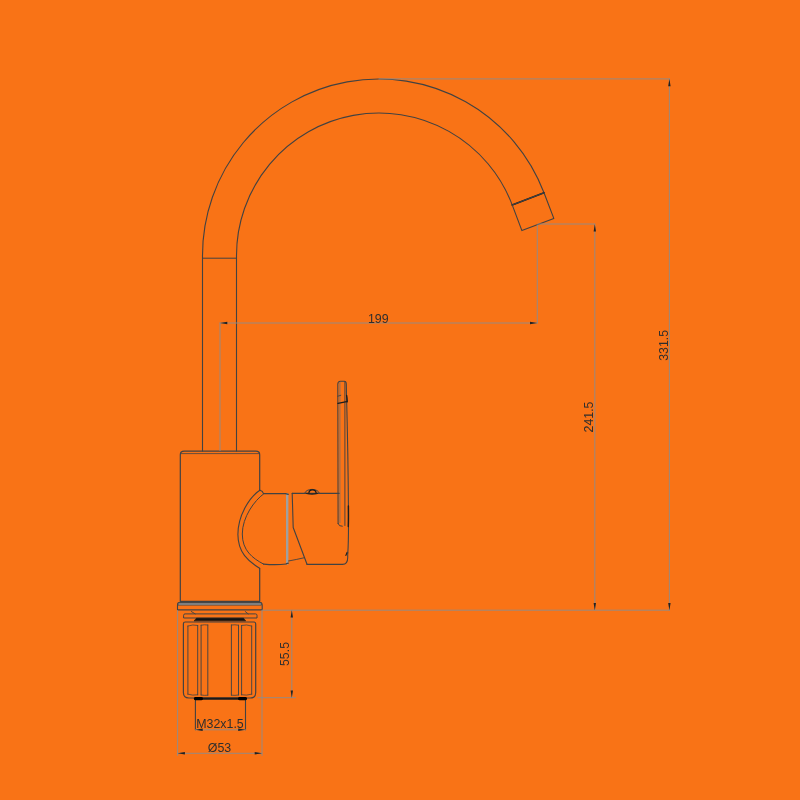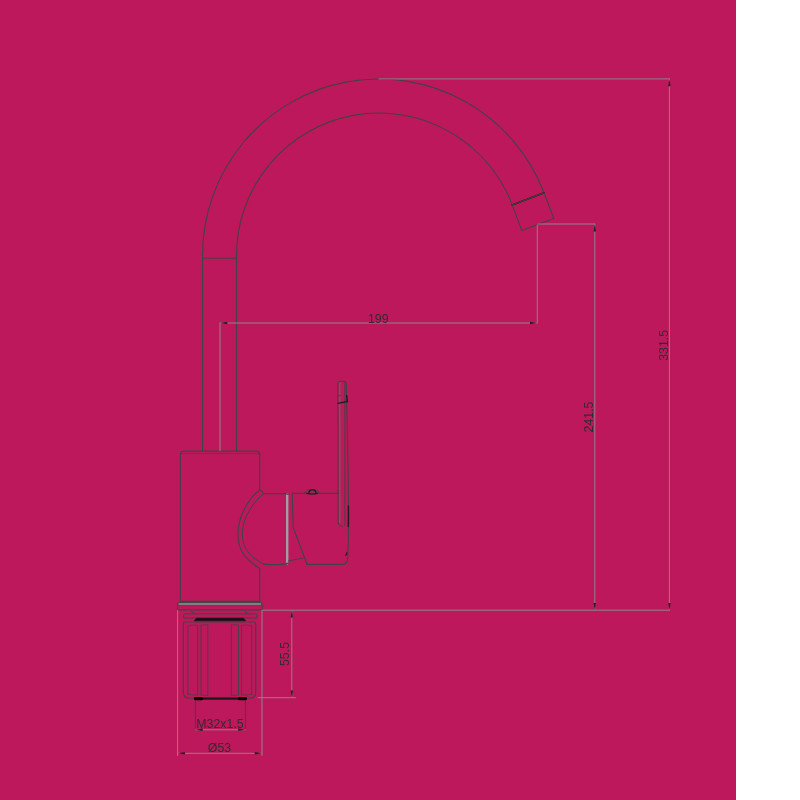--- a/index.html
+++ b/index.html
@@ -1,16 +1,16 @@
 <!DOCTYPE html>
 <html><head>
 <meta charset="utf-8">
 <style>
   html,body{margin:0;padding:0;background:#ffffff;}
-  .page{width:736px;height:800px;position:relative;background:#be185d;}
+  .page{width:800px;height:800px;position:relative;background:#f97316;}
   text{font-family:"Liberation Sans",sans-serif;fill:#2e2e2e;}
 </style>
 </head>
 <body>
 <div class="page">
 <svg width="800" height="800" viewBox="0 0 800 800">
   <g fill="none" stroke-linecap="round" stroke-linejoin="round">
 
     <path d="M202.5,451 V255.5 A176.5,176.5 0 0 1 544.0,192.8" stroke="#424242" stroke-width="1.1"></path>
 

